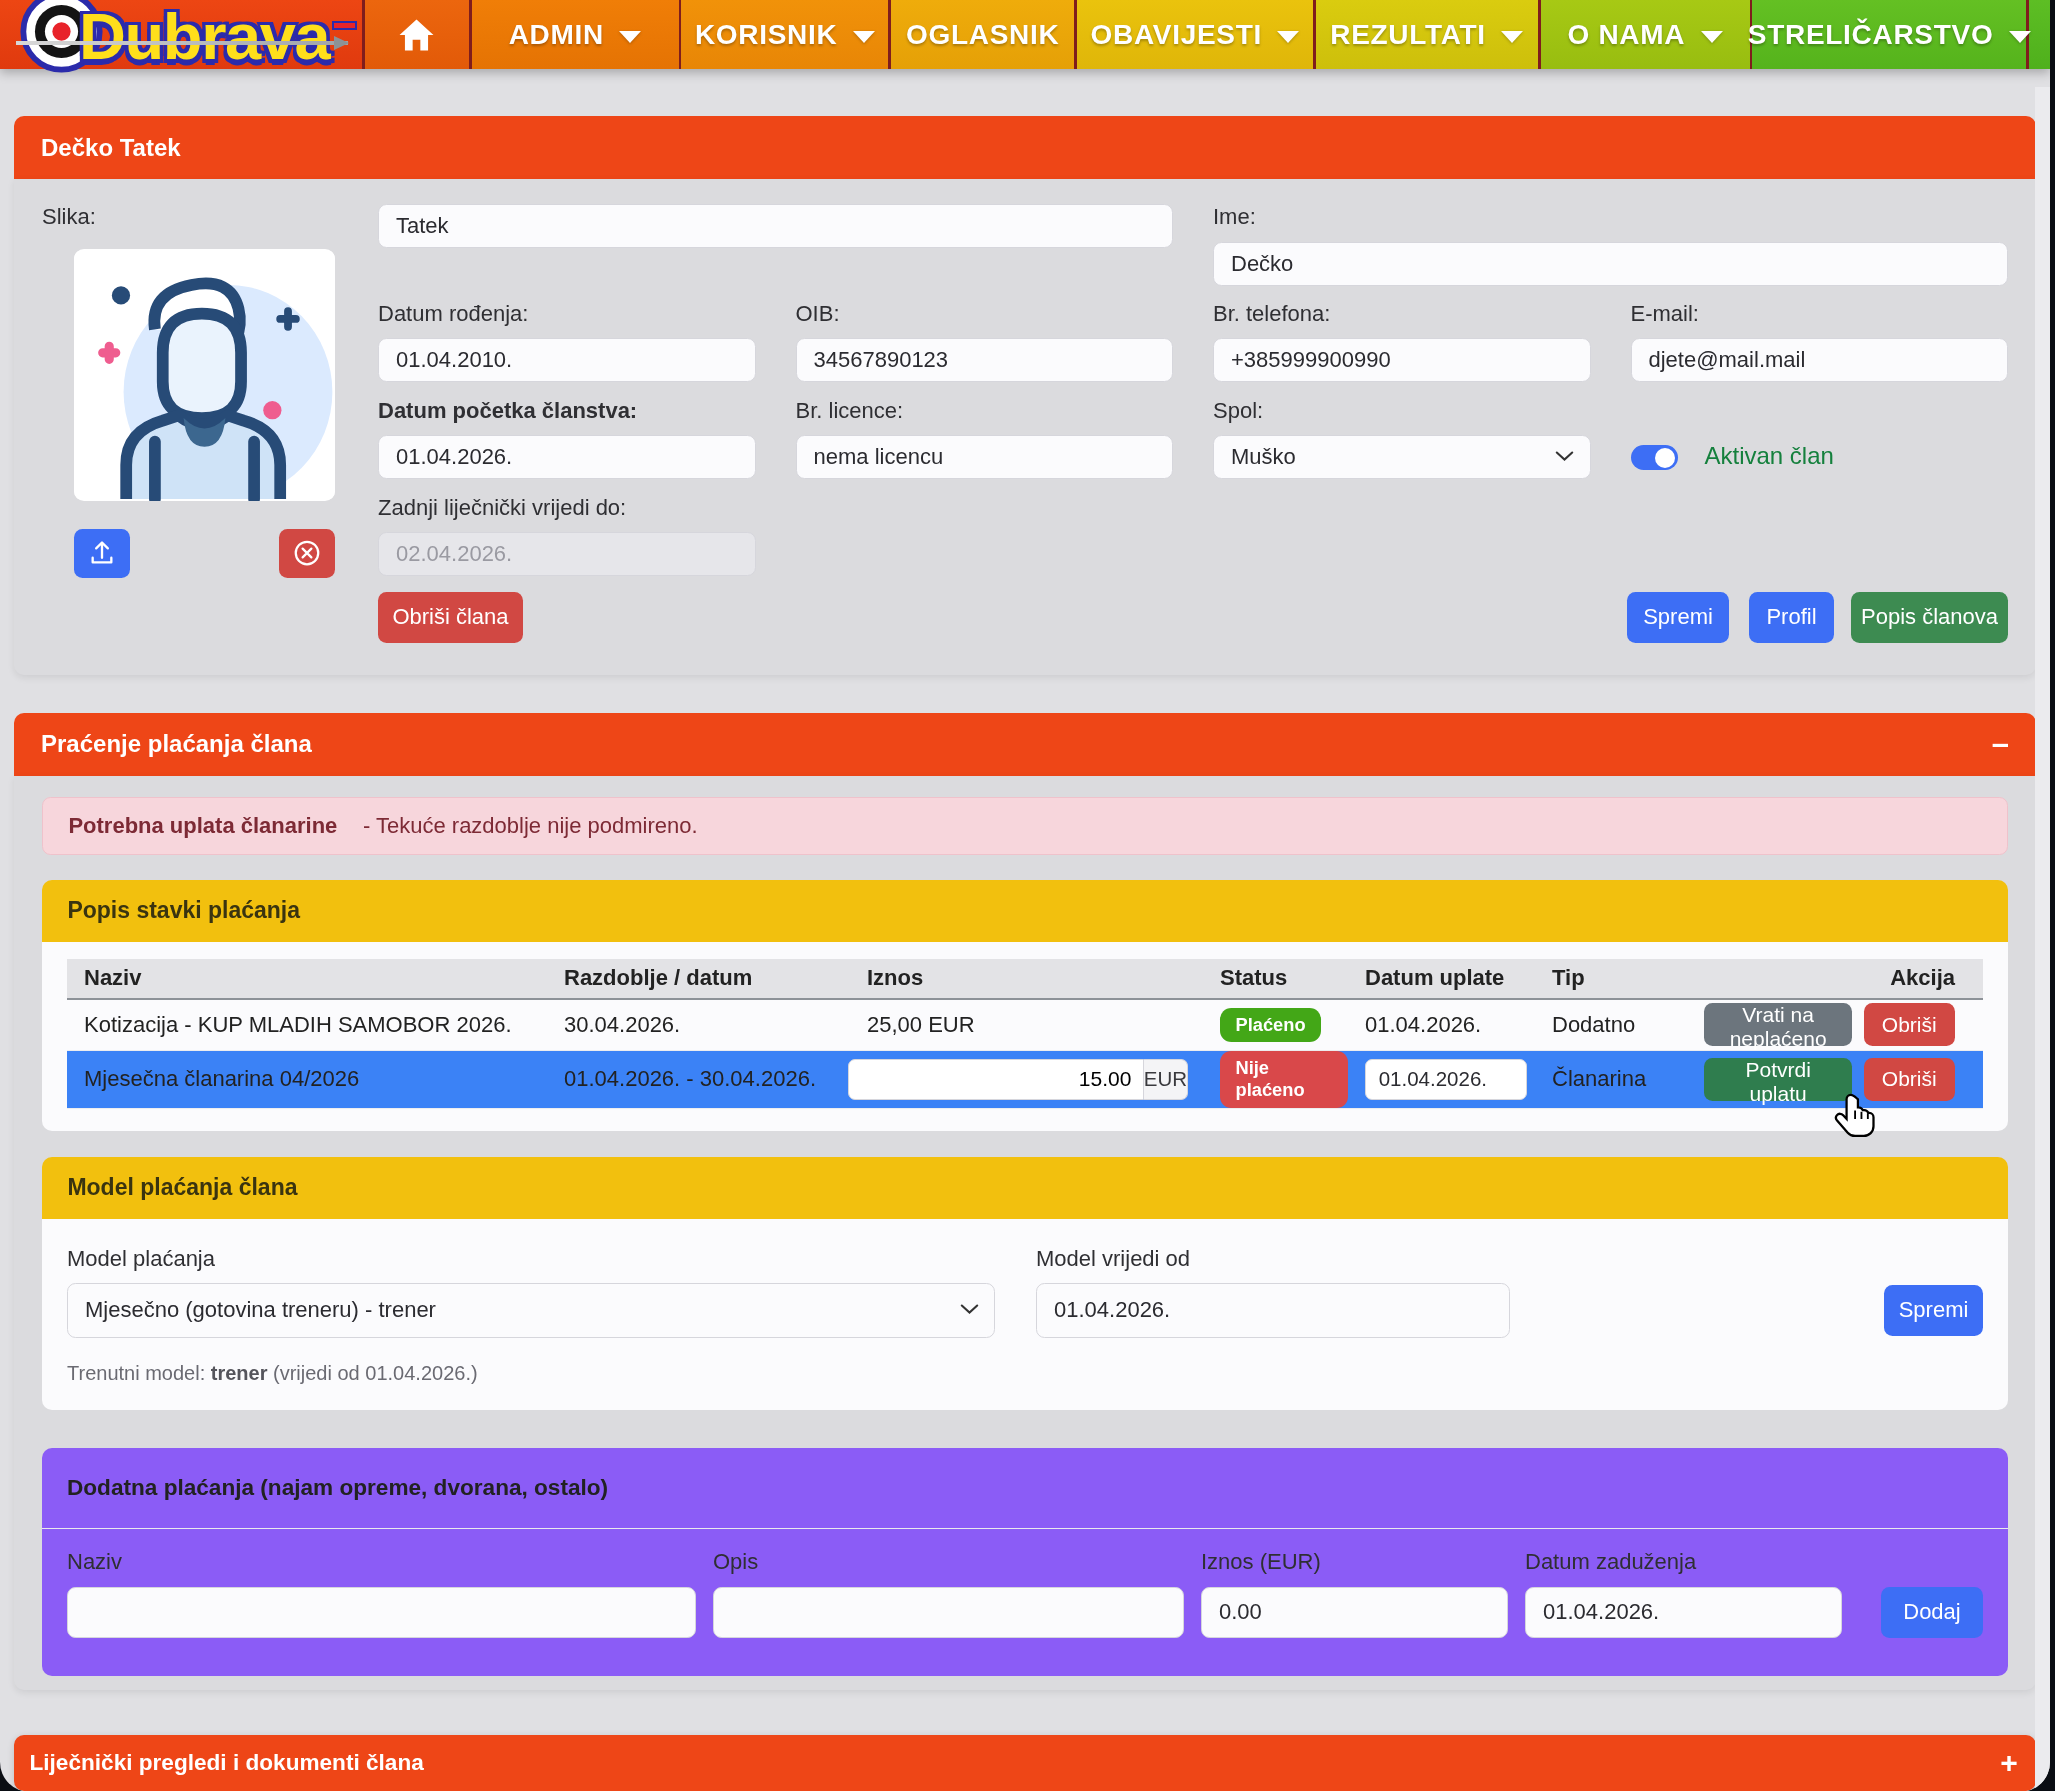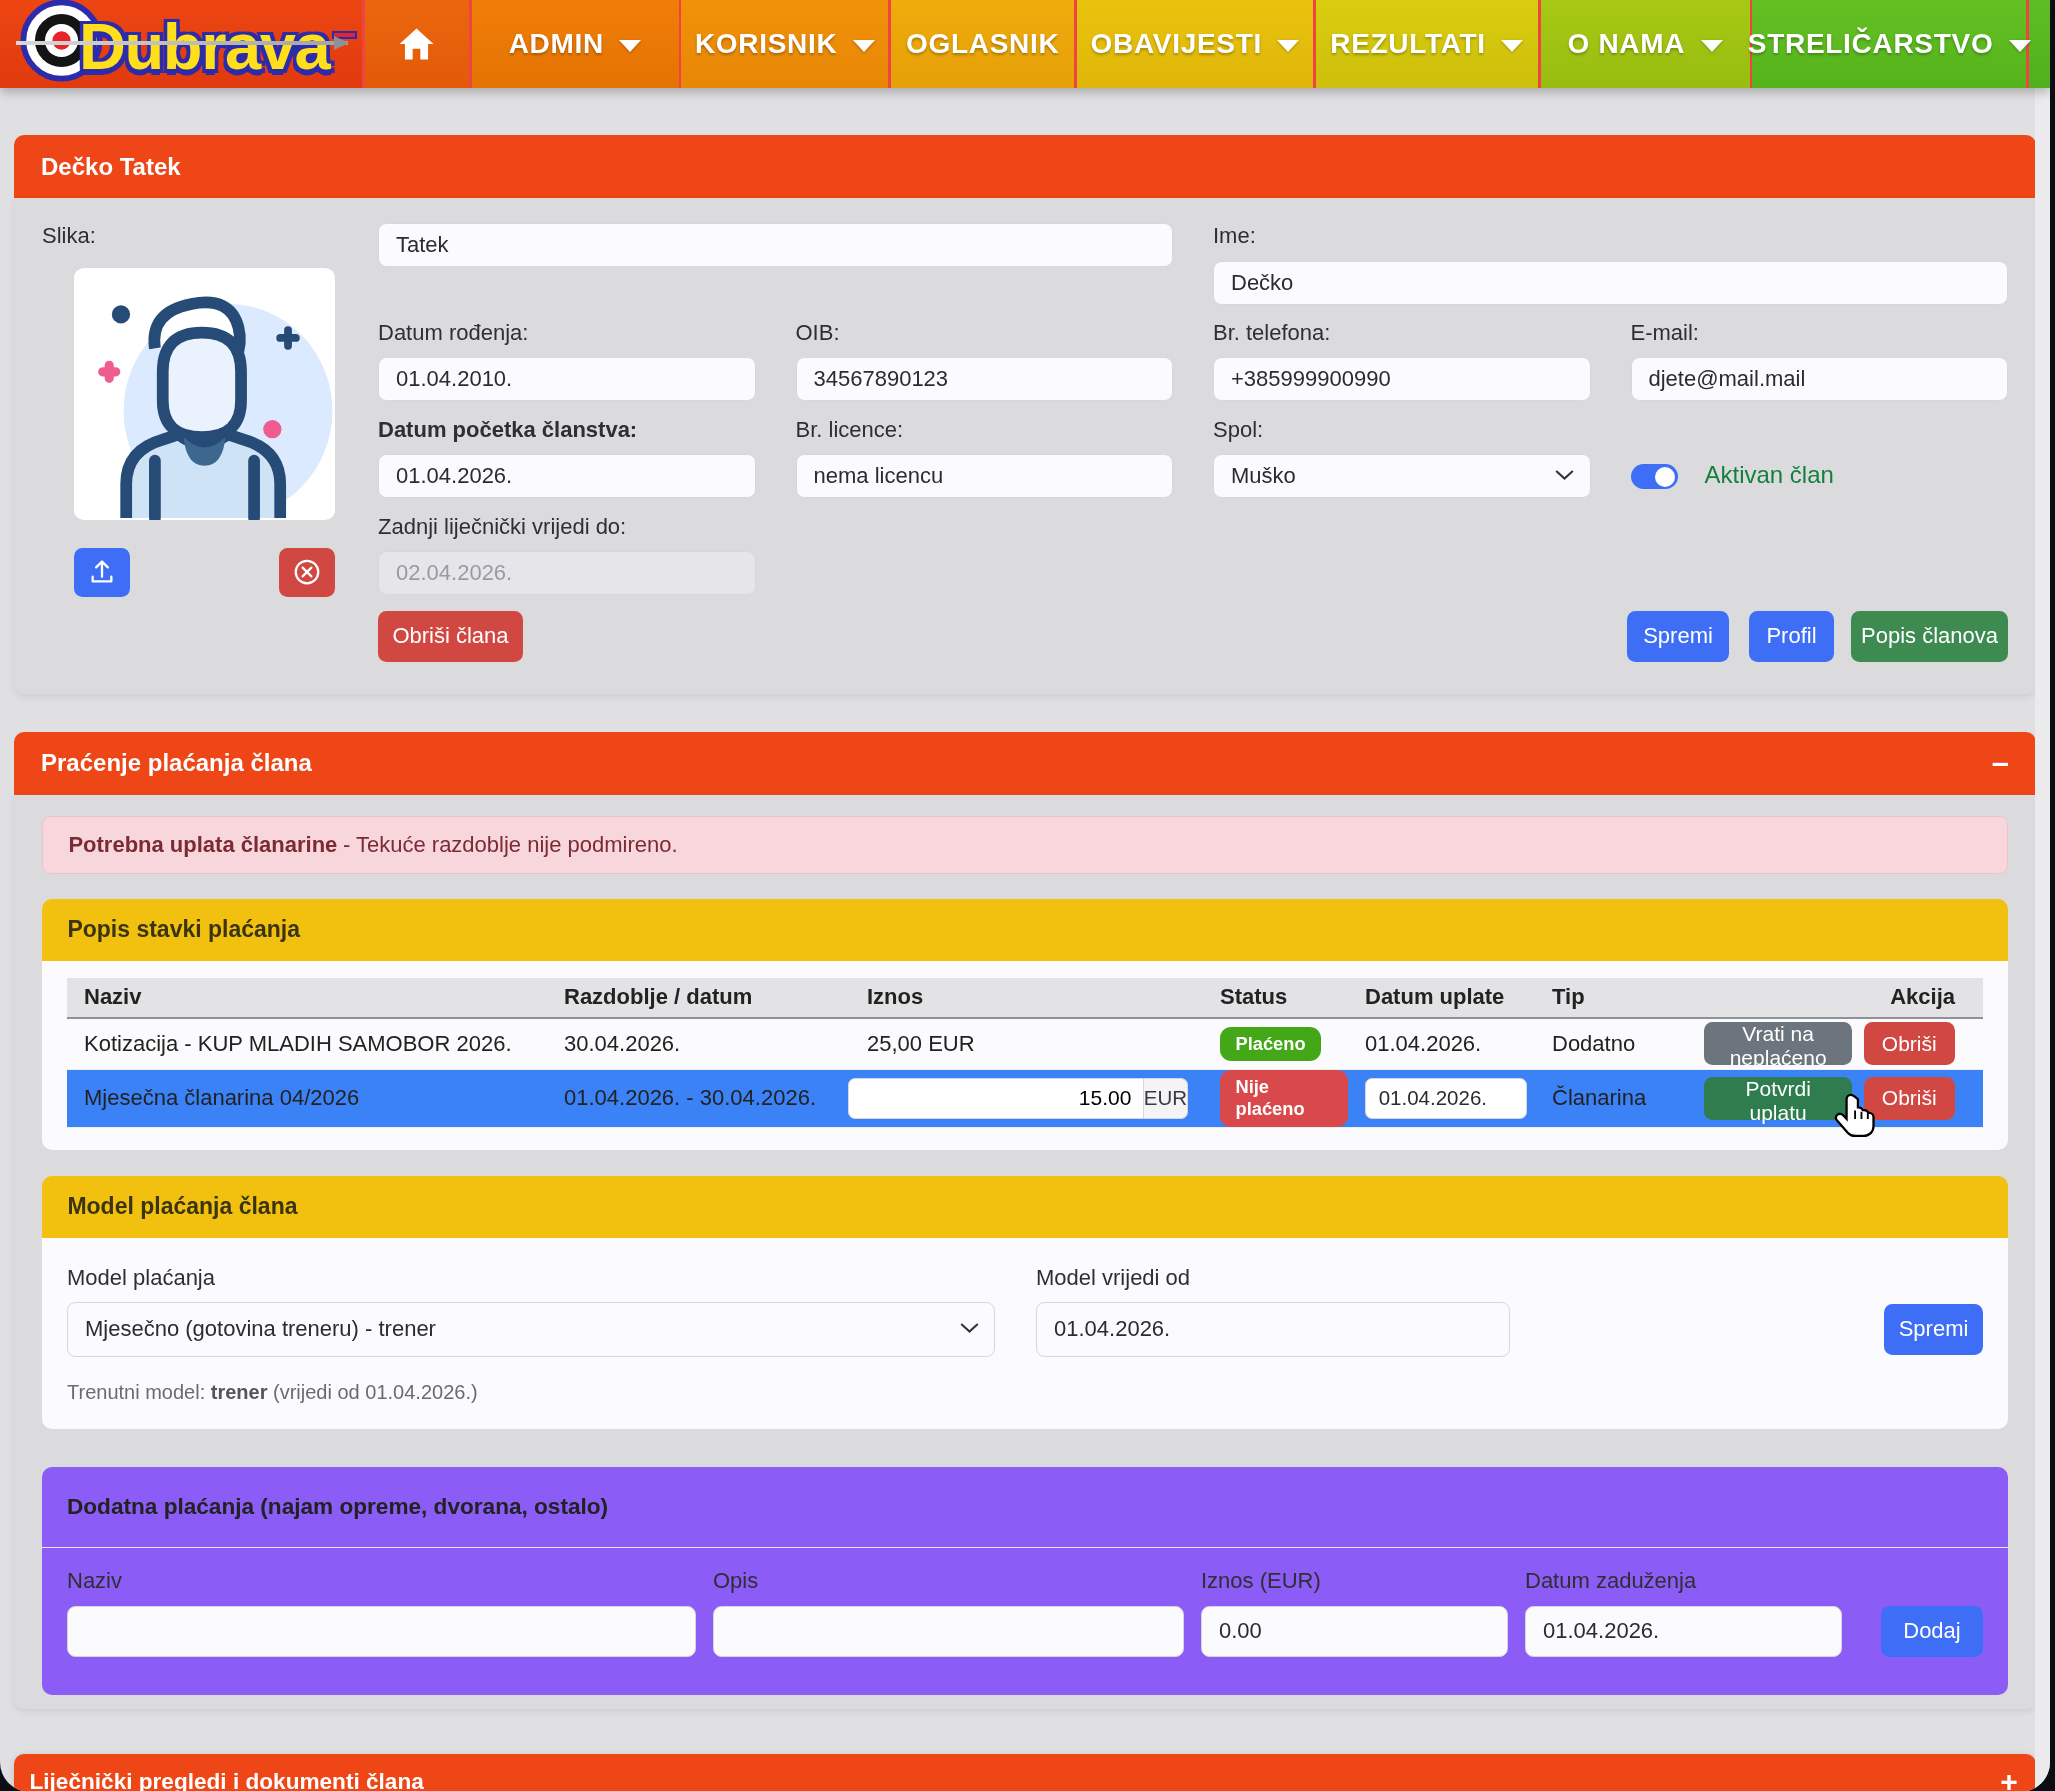--- a/index.html
+++ b/index.html
@@ -12,21 +12,21 @@
   }
   .window {
     position:absolute; left:0; top:0; width:2050px; height:1792px;
     background:#e0e0e3;
     border-bottom-left-radius:30px; border-bottom-right-radius:30px;
     overflow:hidden;
   }
 
   
   .navbar {
-    display:flex; width:100%; height:88px; background:#ef4444;
+    display:flex; width:100%; height:69px; background:#7f1d1d;
     column-gap:2.8px; box-shadow:0 4.2px 10px rgba(0,0,0,.25); position:relative; z-index:5;
   }
   .nav-block {
     height:100%; display:flex; align-items:center; justify-content:center;
     gap:15.5px; color:#fff; font-weight:bold; font-size:28px; letter-spacing:0.7px;
     text-shadow:0 2.1px 2.8px rgba(0,0,0,.28); cursor:pointer; flex:0 0 auto;
   }
   .caret { width:0; height:0; border-left:11.3px solid transparent; border-right:11.3px solid transparent; border-top:12.7px solid #fff; margin-top:4.2px; filter:drop-shadow(0 1.4px 1.4px rgba(0,0,0,.25)); }
   .logo-block { width:362px; background:linear-gradient(180deg,#ed4613,#e03a0e); justify-content:flex-start; padding-left:20px; gap:0; }
   .logo-wrap { position:relative; display:flex; align-items:center; height:100%; }
@@ -94,21 +94,21 @@
   .btn-profil { width:85px; height:51px; margin-left:20px; }
   .btn-popis { width:157px; height:51px; margin-left:17px; }
 
   
   .pay-section { margin-top:38px; }
   .pay-header { justify-content:space-between; }
   .collapse-glyph { font-size:31px; font-weight:bold; }
   .pay-body { background:#dbdbde; border-radius:0 0 10px 10px; padding:21px 28px 7px 28px; box-shadow:0 2.8px 7px rgba(0,0,0,.08); }
   .alert {
     background:#f7d6dc; border:0.7px solid #efc2cb; border-radius:8.5px; height:58px;
-    display:flex; align-items:center; padding:0 25.4px; font-size:22px; color:#7d2a35;
+    display:flex; align-items:center; padding:0 25.4px; font-size:22px; color:#7d2a35;gap:20px;
   }
   .alert b { margin-right:5.6px; }
   .gold-header {
     background:#f2c00e; color:#3a3410; font-weight:bold; font-size:23px;
     height:62px; display:flex; align-items:center; padding:0 25.4px; border-radius:10px 10px 0 0;
   }
   .goldcard { margin-top:25.4px; }
   .table-body { background:#fbfbfd; border-radius:0 0 10px 10px; padding:17px 25px 22.6px 25px; }
   .prow { display:grid; grid-template-columns:480px 303px 353px 145px 187px 152px 1fr; align-items:center; font-size:22px; color:#222; }
   .prow-head { background:#e3e3e6; height:41px; font-weight:bold; border-bottom:2.1px solid #8d9298; padding:0 0; }

